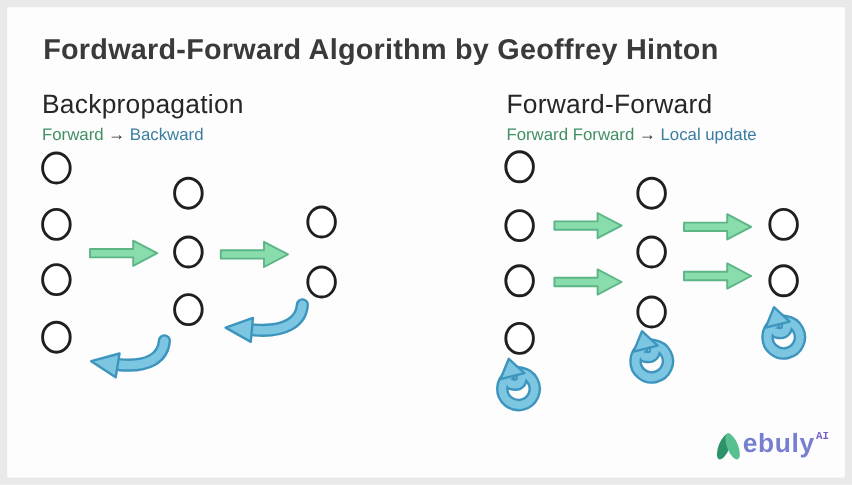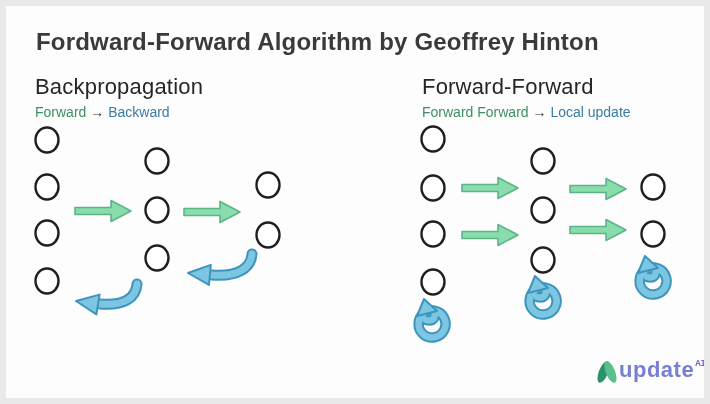--- a/index.html
+++ b/index.html
@@ -121,18 +121,18 @@
       <span class="dark">→</span>
       <span class="blue">Backward</span>
     </p>
   </div>
 
   <div class="logo">
     <svg width="24" height="28" viewBox="0 0 24 28">
       <ellipse cx="8.5" cy="14" rx="4.6" ry="11.5" fill="#2e9268" transform="rotate(22 8.5 14)"></ellipse>
       <ellipse cx="15.5" cy="14" rx="4.6" ry="11.5" fill="#58c08f" transform="rotate(-22 15.5 14)"></ellipse>
     </svg>
-    <span class="word">update</span>
+    <span class="word">ebuly</span>
     <span class="sup">AI</span>
   </div>
 
   <div class="frame"></div>
 </div>
 
 </body></html>

